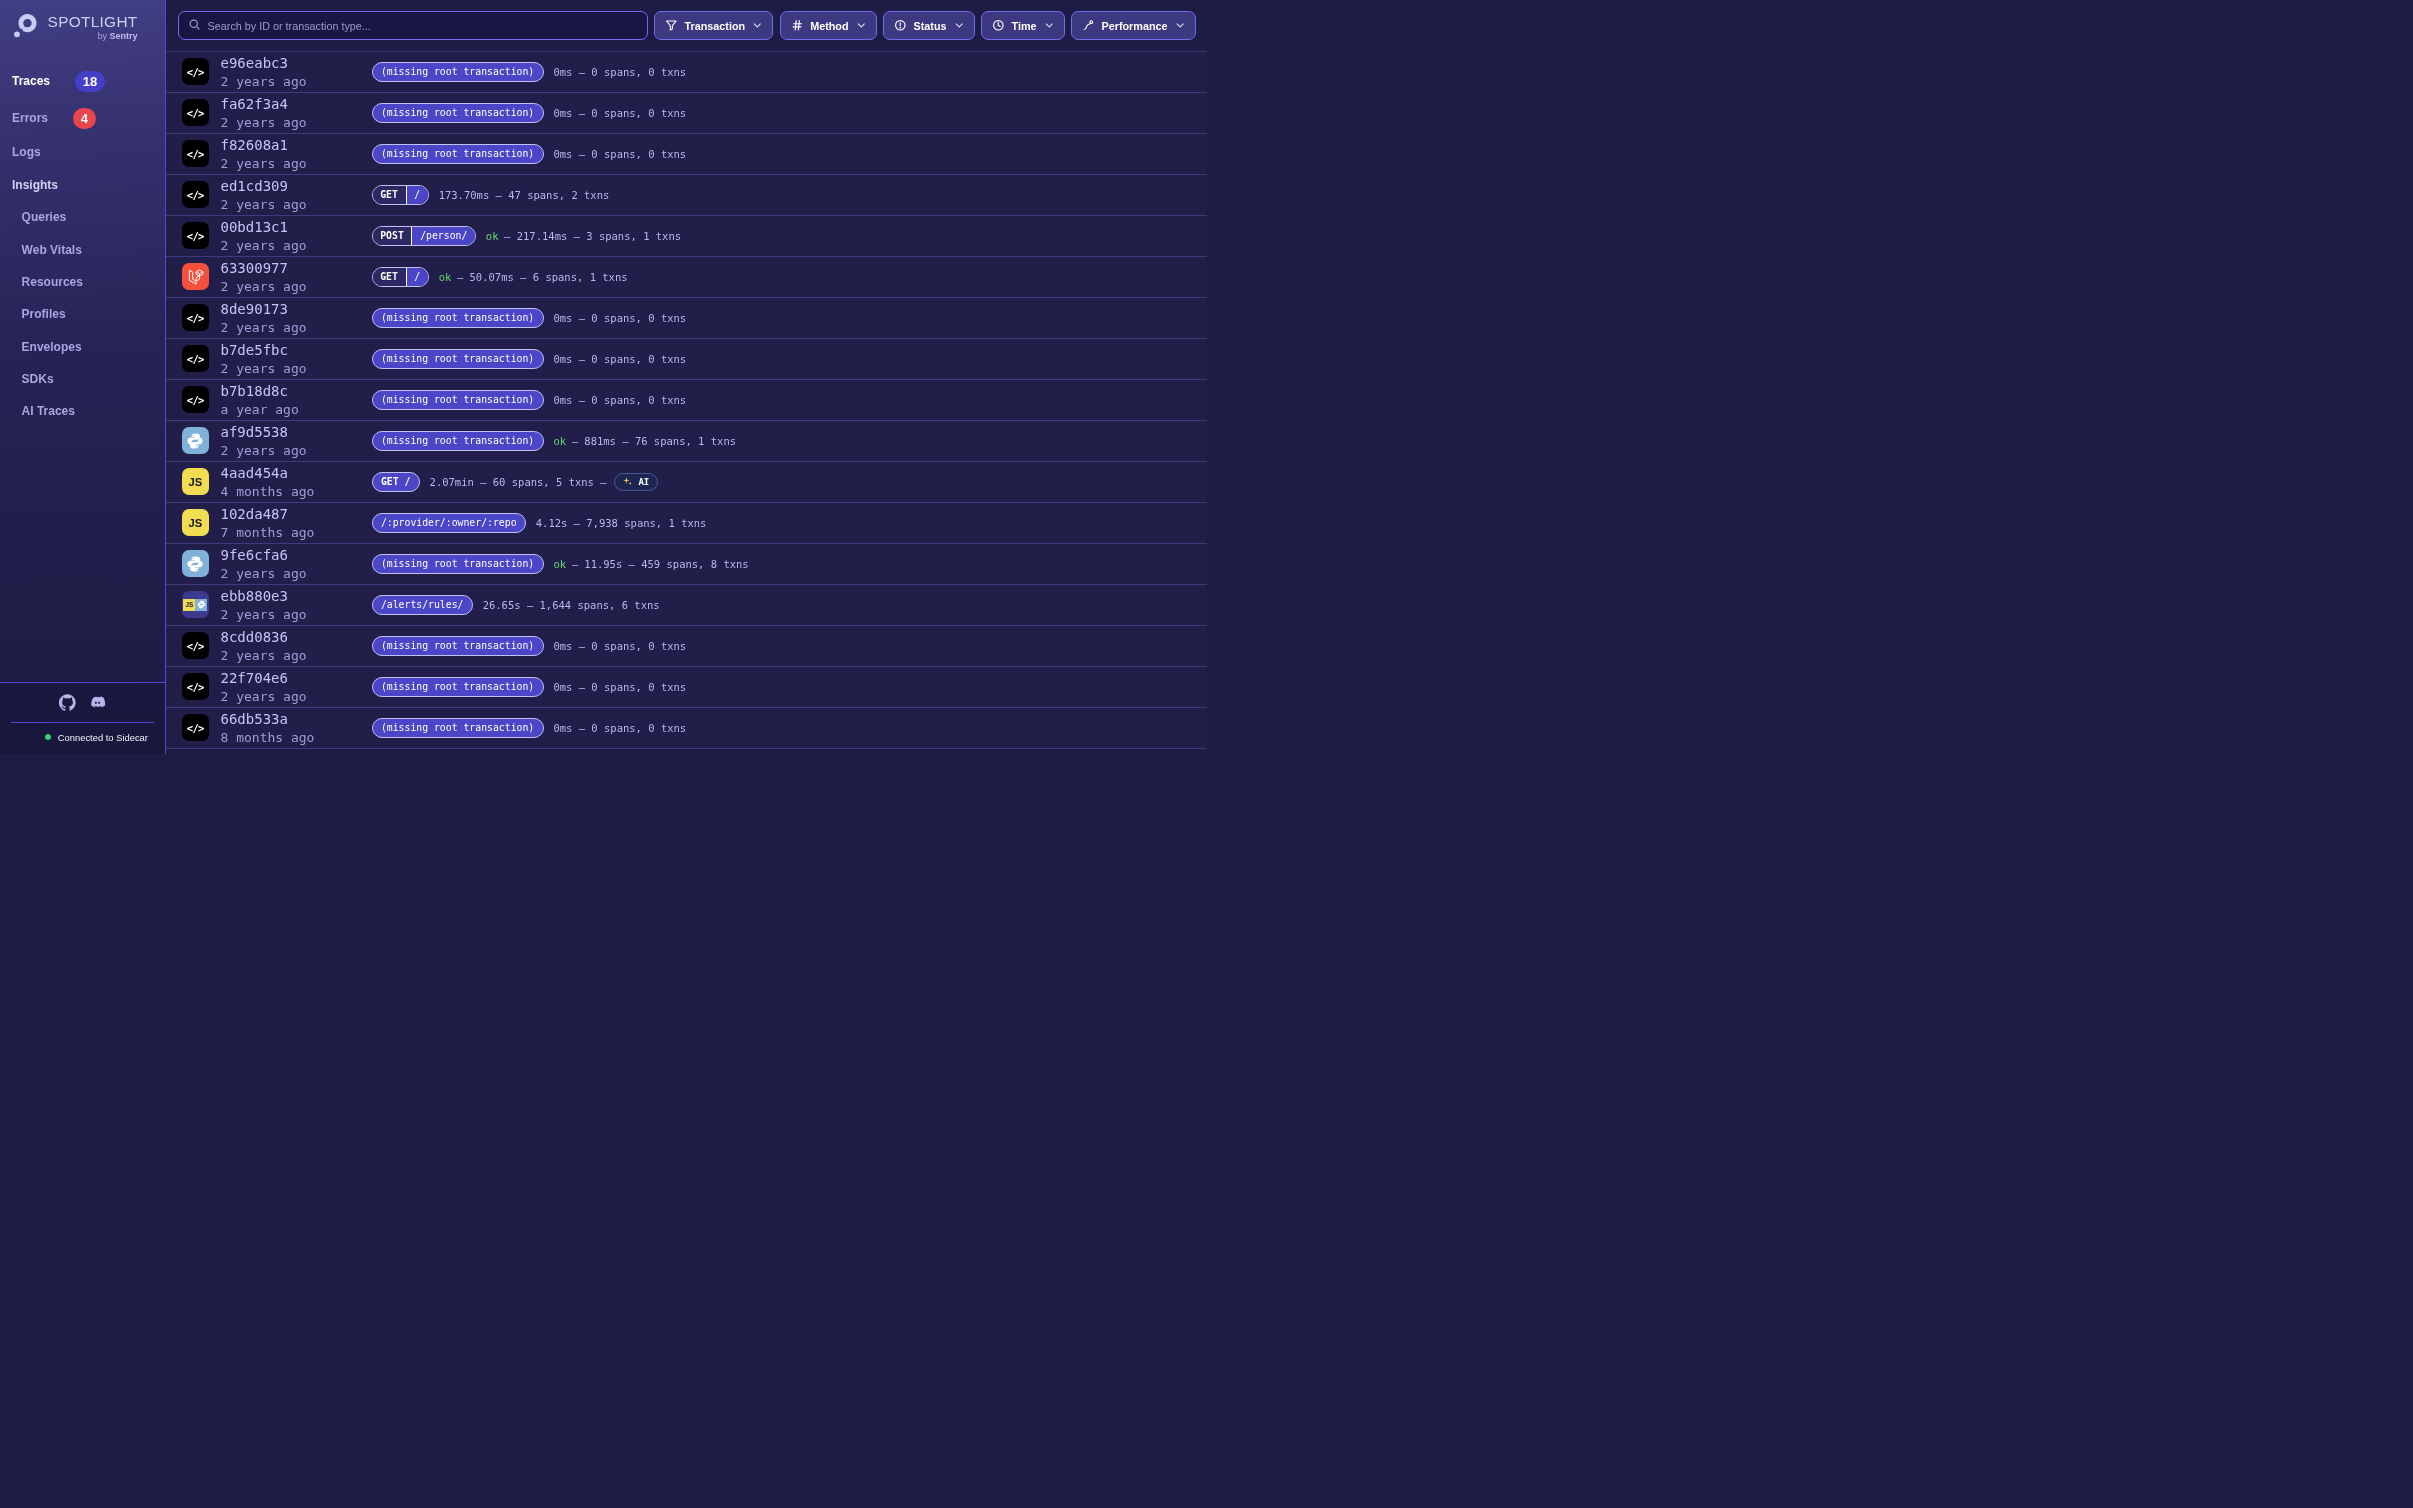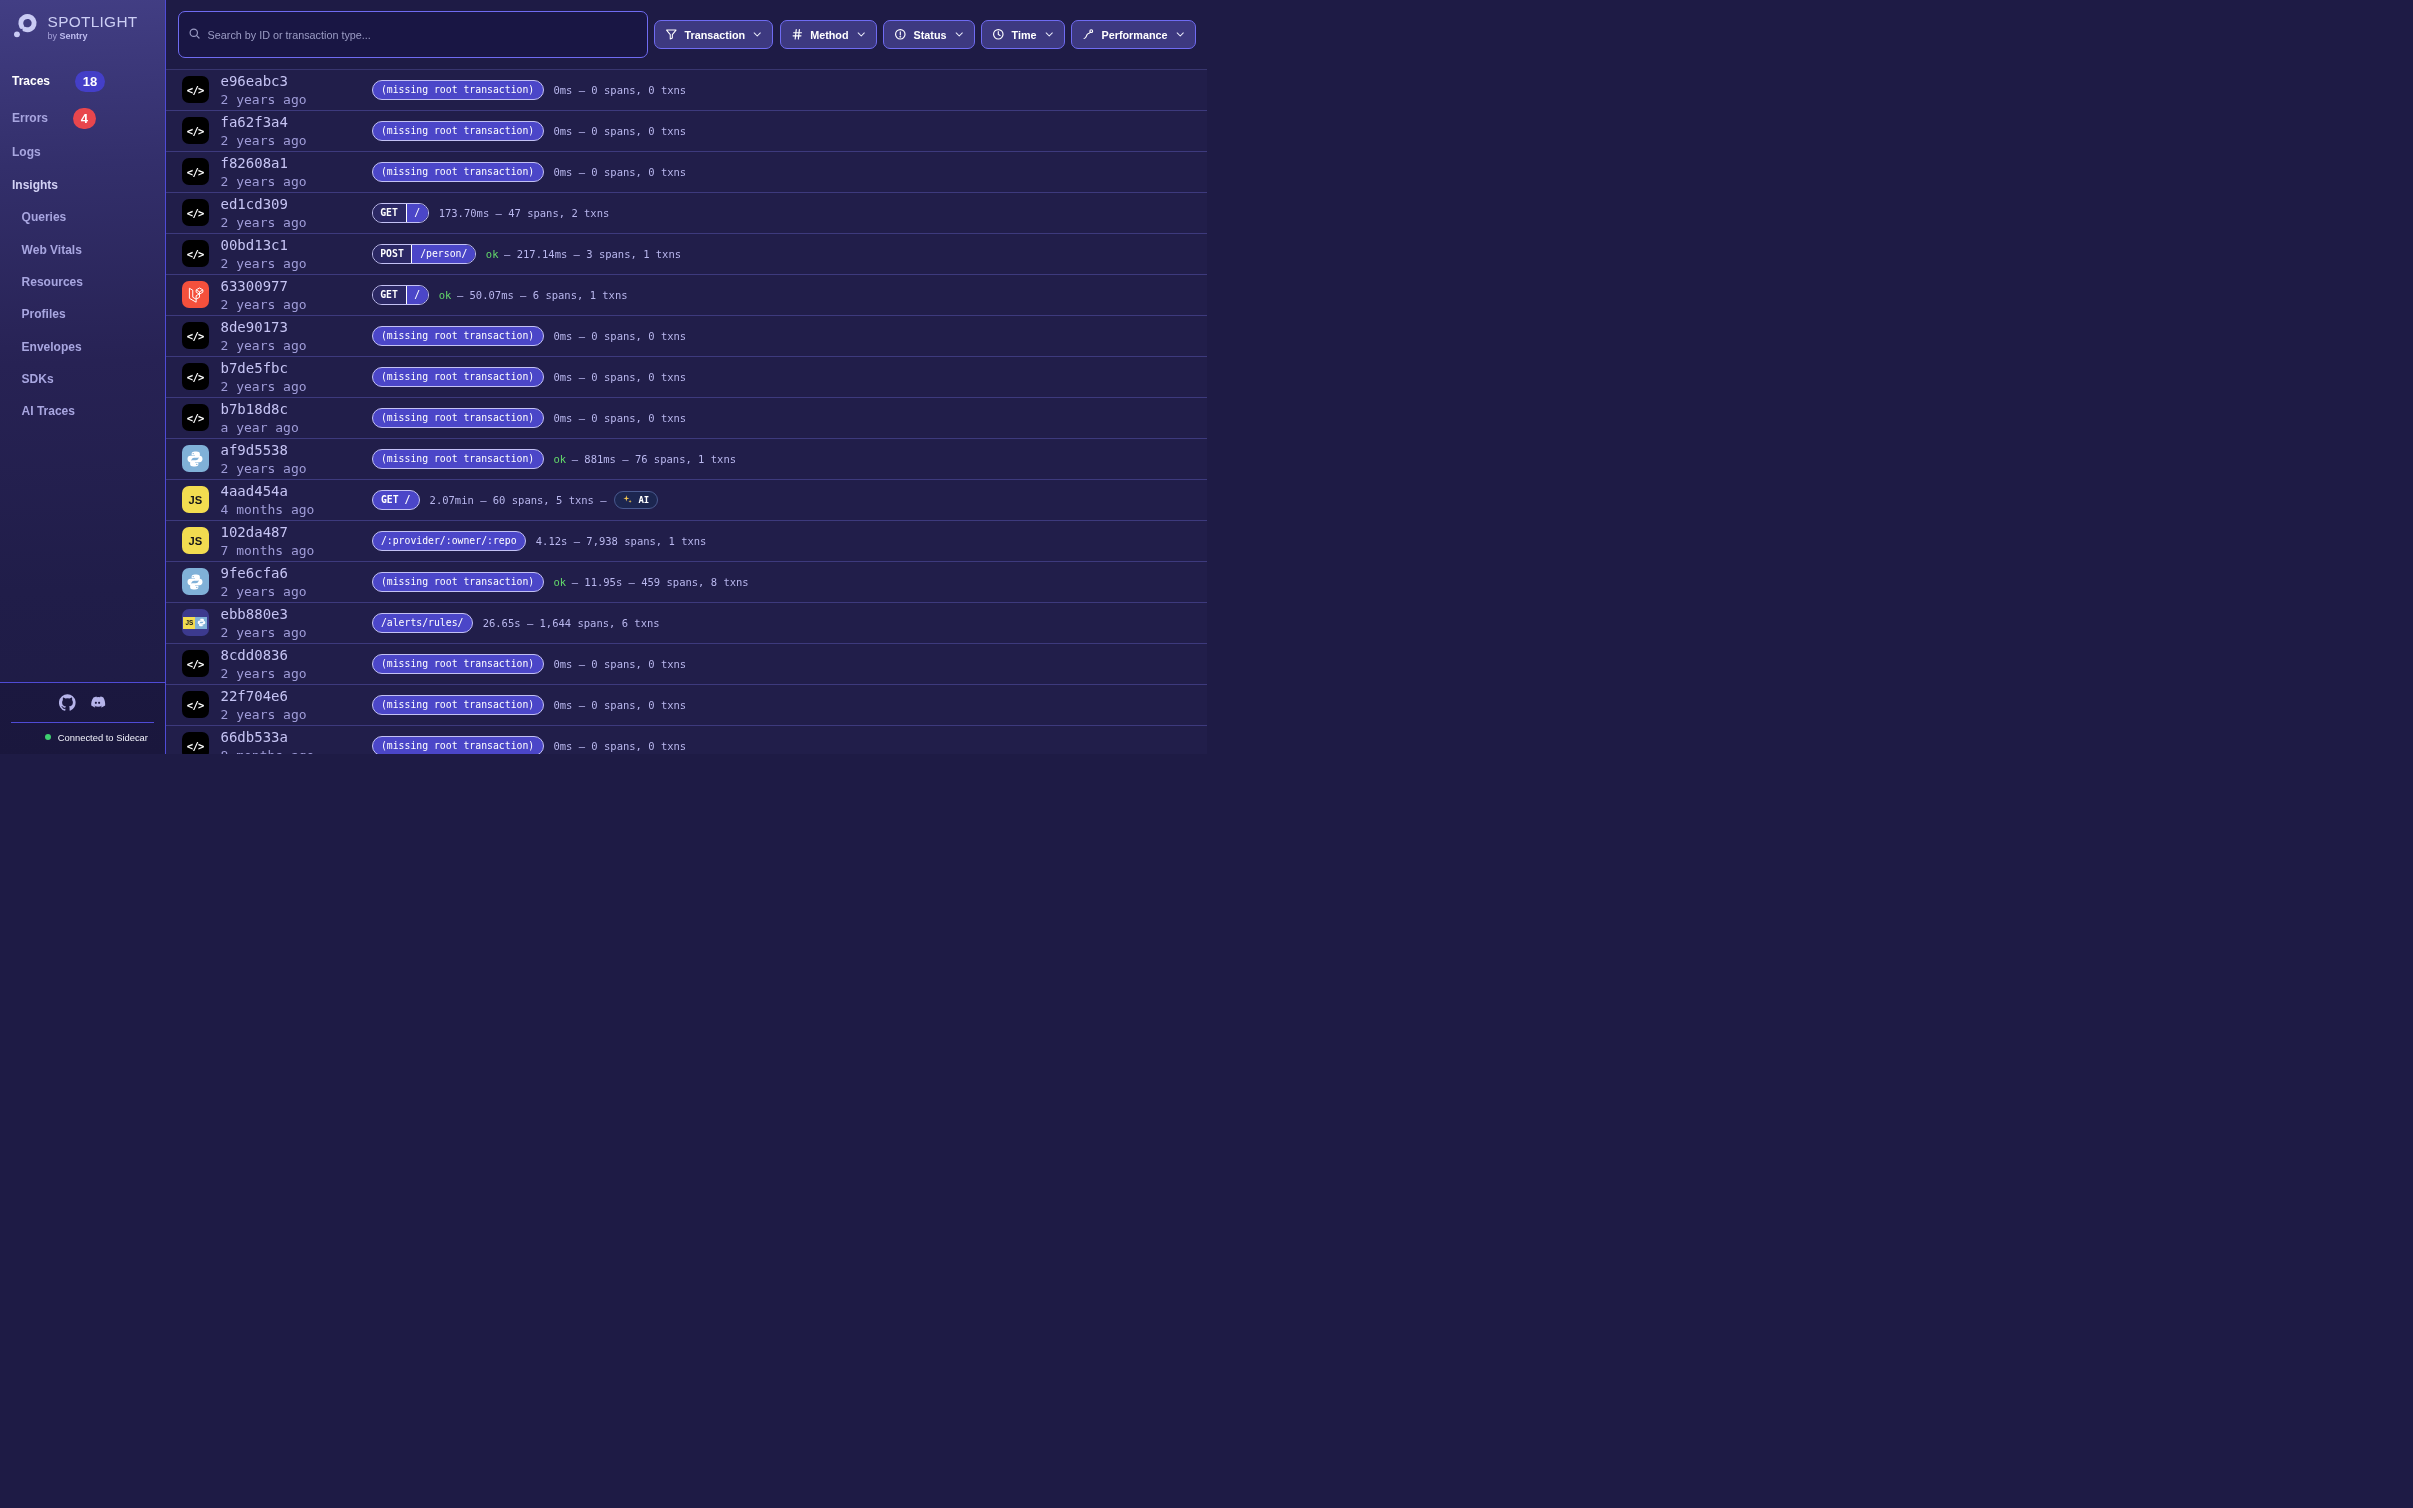--- a/index.html
+++ b/index.html
@@ -2,21 +2,21 @@
 <html style="font-size:11.2px"><head>
 <meta charset="utf-8">
 <style>
   * { margin:0; padding:0; box-sizing:border-box; }
   html,body { width:1207px; height:754px; background:#1e1b45; font-family:"Liberation Sans", sans-serif; overflow:hidden; }
   .app { display:flex; width:1207px; height:754px; }
 
   
   .sidebar { flex:0 0 166px; width:166px; display:flex; flex-direction:column;
     background:linear-gradient(178deg,#423e84 0%,#332f6b 22%,#272254 48%,#201d49 78%,#1e1b44 100%);
-    border-right:1.4px solid #4f4bd6; }
+    border-right:1.4px solid #4f4bd6;text-align:right; }
   .logo { display:flex; gap:8.4px; padding:12.6px 11.2px 0 11.2px; align-items:flex-start; }
   .logo-text-title { font-size:15.4px; letter-spacing:0.3px; color:#cdcff5; font-weight:400; }
   .logo-text-sub { font-size:9px; margin-top:0; color:#a3a0d8; }
   .logo-text-sub b { color:#bfbdf0; }
   nav { margin-top:21px; }
   .nav-item { display:flex; align-items:center; gap:25px; padding:7.7px 12px; font-size:12px; font-weight:700;
     color:#a8a6e0; cursor:pointer; line-height:17px; }
   .nav-item.active { color:#ffffff; }
   .nav-item.section { color:#d3d2f5; }
   .nav-item.sub { padding-left:21.6px; }
@@ -27,21 +27,21 @@
   .sidebar-footer { border-top:1.4px solid #4f4bd6; padding:11.2px 0 11.2px 0; background:rgba(10,8,30,.15); }
   .social-row { display:flex; justify-content:center; gap:12.6px; }
   .social-row .soc { width:17px; height:17px; cursor:pointer; }
   .footer-divider { border-top:1px solid #4f4bd6; margin:10.5px 11.2px 9px 11.2px; }
   .status-row { display:flex; align-items:center; gap:6.3px; padding:0 11.2px; color:#f2f2fb; font-size:9.4px;margin-left:34px; }
   .status-dot { width:6.3px; height:6.3px; border-radius:50%; background:#3ecf6f; flex:0 0 6.3px; }
 
   
   .main { flex:1; min-width:0; display:flex; flex-direction:column; background:#1e1b45; }
   .topbar { display:flex; align-items:center; gap:6.3px; padding:11.2px 11.2px 10.5px 12px; }
-  .search-box { flex:1; display:flex; align-items:center; gap:7px; height:47px; border:1.4px solid #6f6bf2;
+  .search-box { flex:1; display:flex; align-items:center; gap:7px; height:29px; border:1.4px solid #6f6bf2;
     border-radius:7px; background:#191644; padding:0 9px; }
   .search-box input { flex:1; background:transparent; border:none; outline:none; color:#d6d7ef; font-size:10.8px;
     font-family:"Liberation Sans", sans-serif; }
   .search-box input::placeholder { color:#9b9cc4; }
   .filter-btn { display:flex; align-items:center; gap:7px; height:29px; padding:0 9.8px; background:#3d3980;
     border:1.4px solid #6f6bf2; border-radius:7px; color:#fff; font-size:10.8px; font-weight:700; cursor:pointer; white-space:nowrap; }
 
   .trace-list { flex:1; overflow:hidden; border-top:0.7px solid #38356e; }
   .trace-row { height:41px; display:flex; align-items:center; padding-left:16px; background:#211e4a;
     border-bottom:0.7px solid #3d3a7d; cursor:pointer; }

